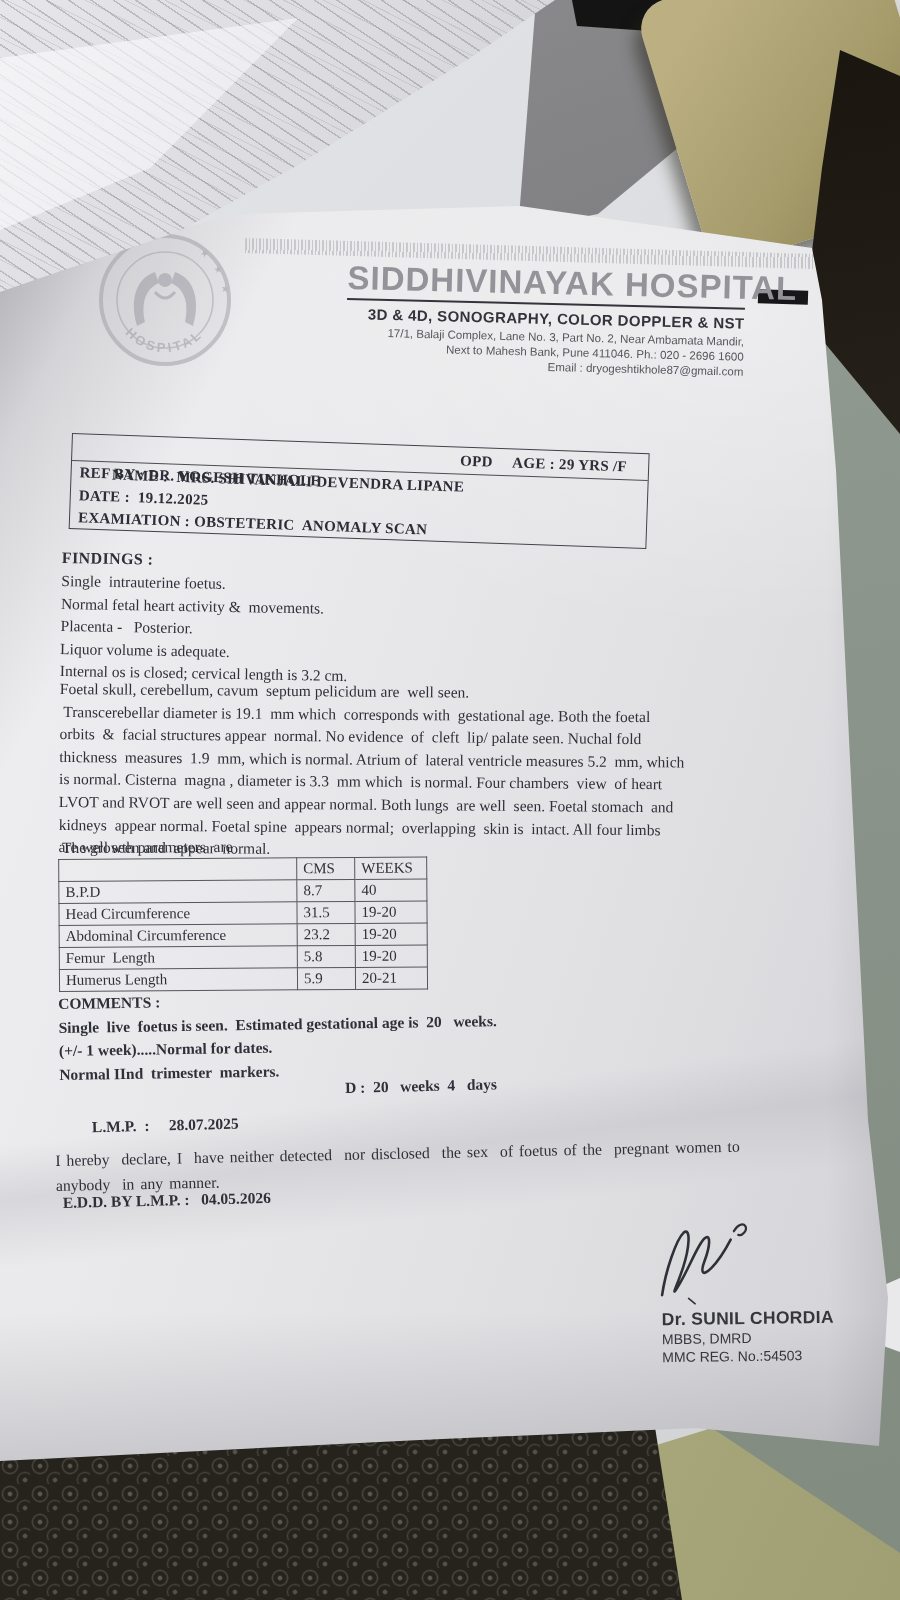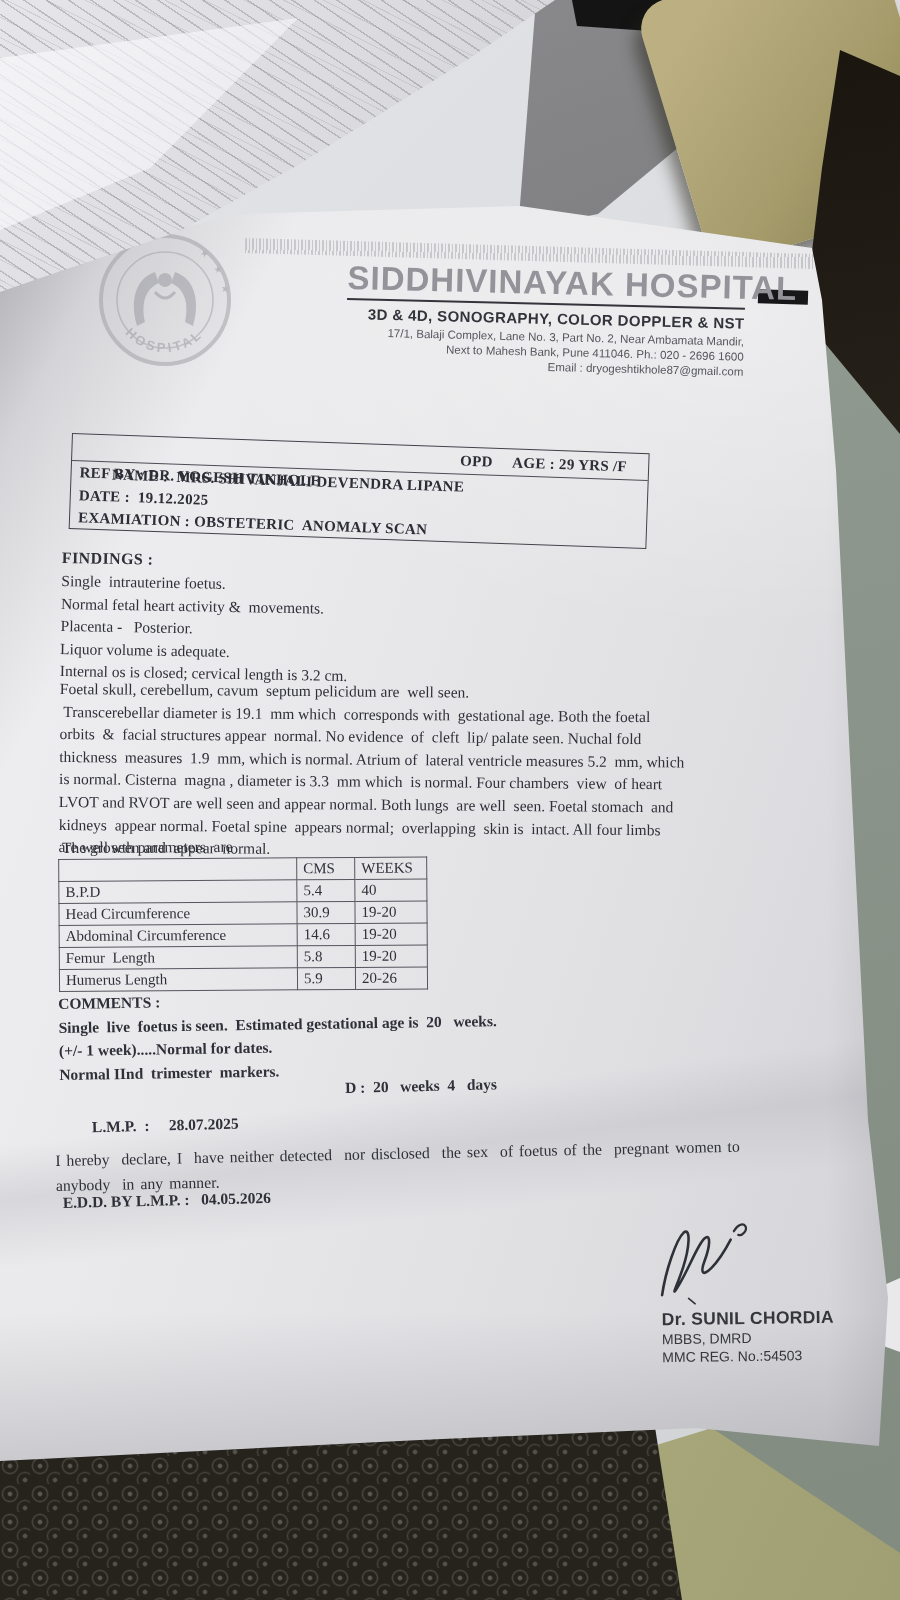--- a/index.html
+++ b/index.html
@@ -209,46 +209,46 @@
           <tr>
             <th class="c0"></th>
             <th class="c1 b">CMS</th>
             <th class="c2 b">WEEKS</th>
           </tr>
         </thead>
         <tbody>
 
             <tr>
               <td class="c0 pre">B.P.D</td>
-              <td class="c1">5.4</td>
+              <td class="c1">8.7</td>
               <td class="c2">40</td>
             </tr>
 
             <tr>
               <td class="c0 pre">Head Circumference</td>
-              <td class="c1">30.9</td>
+              <td class="c1">31.5</td>
               <td class="c2">19-20</td>
             </tr>
 
             <tr>
               <td class="c0 pre">Abdominal Circumference</td>
-              <td class="c1">14.6</td>
+              <td class="c1">23.2</td>
               <td class="c2">19-20</td>
             </tr>
 
             <tr>
               <td class="c0 pre">Femur  Length</td>
               <td class="c1">5.8</td>
               <td class="c2">19-20</td>
             </tr>
 
             <tr>
               <td class="c0 pre">Humerus Length</td>
               <td class="c1">5.9</td>
-              <td class="c2">20-26</td>
+              <td class="c2">20-21</td>
             </tr>
           </tbody>
       </table>
     </div>
 
     <div class="abs sec comments">
       <div class="line pre">COMMENTS :</div>
       <div>
 
       <div class="line pre">Single  live  foetus is seen.  Estimated gestational age is  20   weeks.</div>

